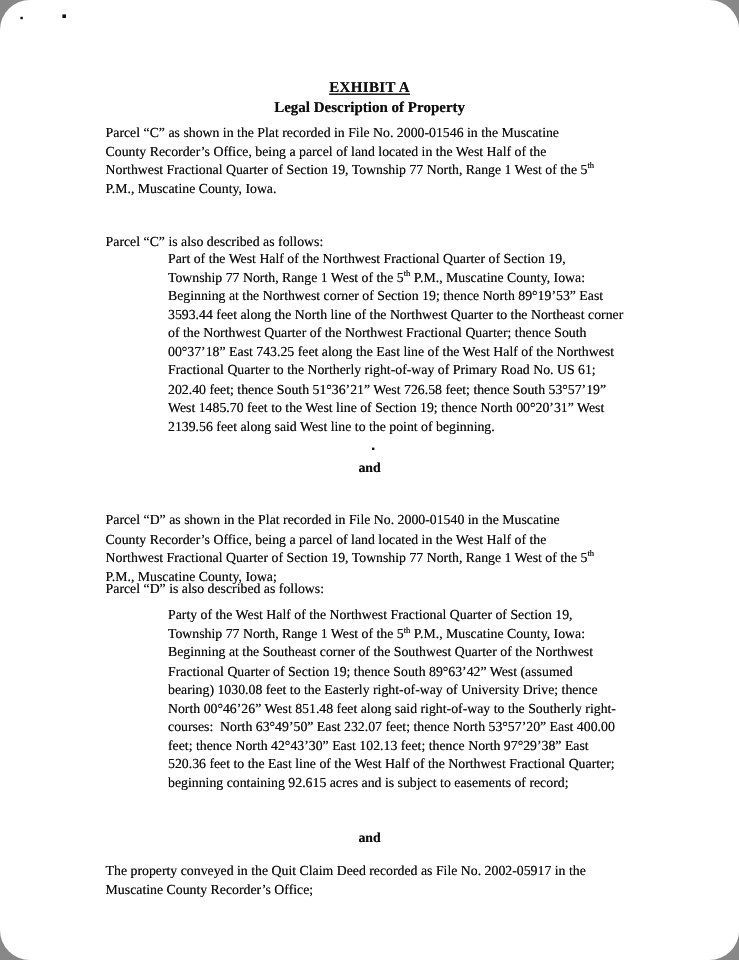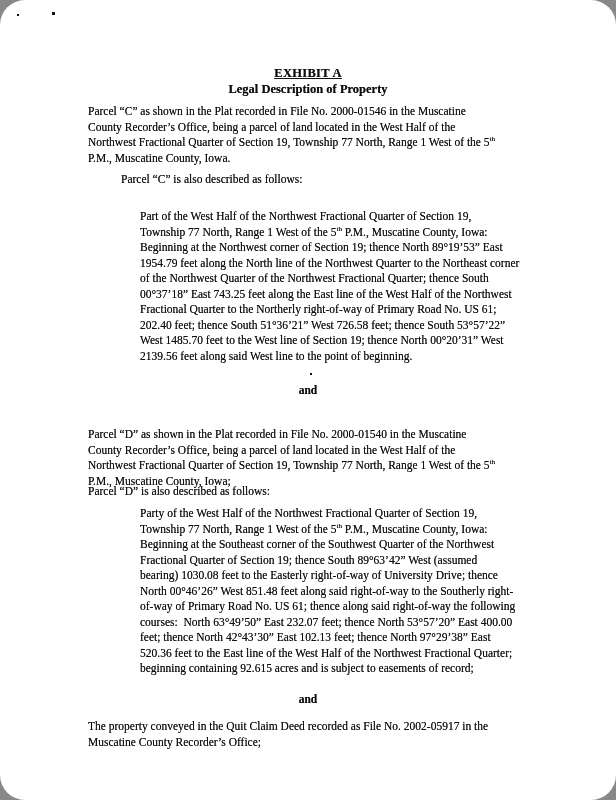--- a/index.html
+++ b/index.html
@@ -57,33 +57,33 @@
       <div>Legal Description of Property</div>
     </div>
 
     <div class="block" style="top:104px; left:88px;">
         <div class="line">Parcel “C” as shown in the Plat recorded in File No. 2000-01546 in the Muscatine</div>
         <div class="line">County Recorder’s Office, being a parcel of land located in the West Half of the</div>
         <div class="line">Northwest Fractional Quarter of Section 19, Township 77 North, Range 1 West of the 5<sup>th</sup></div>
         <div class="line">P.M., Muscatine County, Iowa.</div>
       </div>
 
-    <div class="block" style="top:172px; left:88px;margin-left:33px;">
+    <div class="block" style="top:195px; left:88px;">
       <div class="line">Parcel “C” is also described as follows:</div>
     </div>
 
     <div class="block" style="top:209px; left:140px;">
         <div class="line">Part of the West Half of the Northwest Fractional Quarter of Section 19,</div>
         <div class="line">Township 77 North, Range 1 West of the 5<sup>th</sup> P.M., Muscatine County, Iowa:</div>
         <div class="line">Beginning at the Northwest corner of Section 19; thence North 89°19’53” East</div>
-        <div class="line">1954.79 feet along the North line of the Northwest Quarter to the Northeast corner</div>
+        <div class="line">3593.44 feet along the North line of the Northwest Quarter to the Northeast corner</div>
         <div class="line">of the Northwest Quarter of the Northwest Fractional Quarter; thence South</div>
         <div class="line">00°37’18” East 743.25 feet along the East line of the West Half of the Northwest</div>
         <div class="line">Fractional Quarter to the Northerly right-of-way of Primary Road No. US 61;</div>
-        <div class="line">202.40 feet; thence South 51°36’21” West 726.58 feet; thence South 53°57’22”</div>
+        <div class="line">202.40 feet; thence South 51°36’21” West 726.58 feet; thence South 53°57’19”</div>
         <div class="line">West 1485.70 feet to the West line of Section 19; thence North 00°20’31” West</div>
         <div class="line">2139.56 feet along said West line to the point of beginning.</div>
       </div>
 
     <div class="block separator" style="top:383px;">and</div>
 
     <div class="block" style="top:411px; left:88px;margin-top:16px;">
         <div class="line">Parcel “D” as shown in the Plat recorded in File No. 2000-01540 in the Muscatine</div>
         <div class="line">County Recorder’s Office, being a parcel of land located in the West Half of the</div>
         <div class="line">Northwest Fractional Quarter of Section 19, Township 77 North, Range 1 West of the 5<sup>th</sup></div>
@@ -94,21 +94,20 @@
       <div class="line">Parcel “D” is also described as follows:</div>
     </div>
 
     <div class="block" style="top:506px; left:140px;">
         <div class="line">Party of the West Half of the Northwest Fractional Quarter of Section 19,</div>
         <div class="line">Township 77 North, Range 1 West of the 5<sup>th</sup> P.M., Muscatine County, Iowa:</div>
         <div class="line">Beginning at the Southeast corner of the Southwest Quarter of the Northwest</div>
         <div class="line">Fractional Quarter of Section 19; thence South 89°63’42” West (assumed</div>
         <div class="line">bearing) 1030.08 feet to the Easterly right-of-way of University Drive; thence</div>
         <div class="line">North 00°46’26” West 851.48 feet along said right-of-way to the Southerly right-</div>
-        <div class="line">of-way of Primary Road No. US 61; thence along said right-of-way the following</div>
         <div class="line">courses:  North 63°49’50” East 232.07 feet; thence North 53°57’20” East 400.00</div>
         <div class="line">feet; thence North 42°43’30” East 102.13 feet; thence North 97°29’38” East</div>
         <div class="line">520.36 feet to the East line of the West Half of the Northwest Fractional Quarter;</div>
         <div class="line">beginning containing 92.615 acres and is subject to easements of record;</div>
       </div>
 
     <div class="block separator" style="top:692px;">and</div>
 
     <div class="block" style="top:719px; left:88px;">
         <div class="line">The property conveyed in the Quit Claim Deed recorded as File No. 2002-05917 in the</div>

